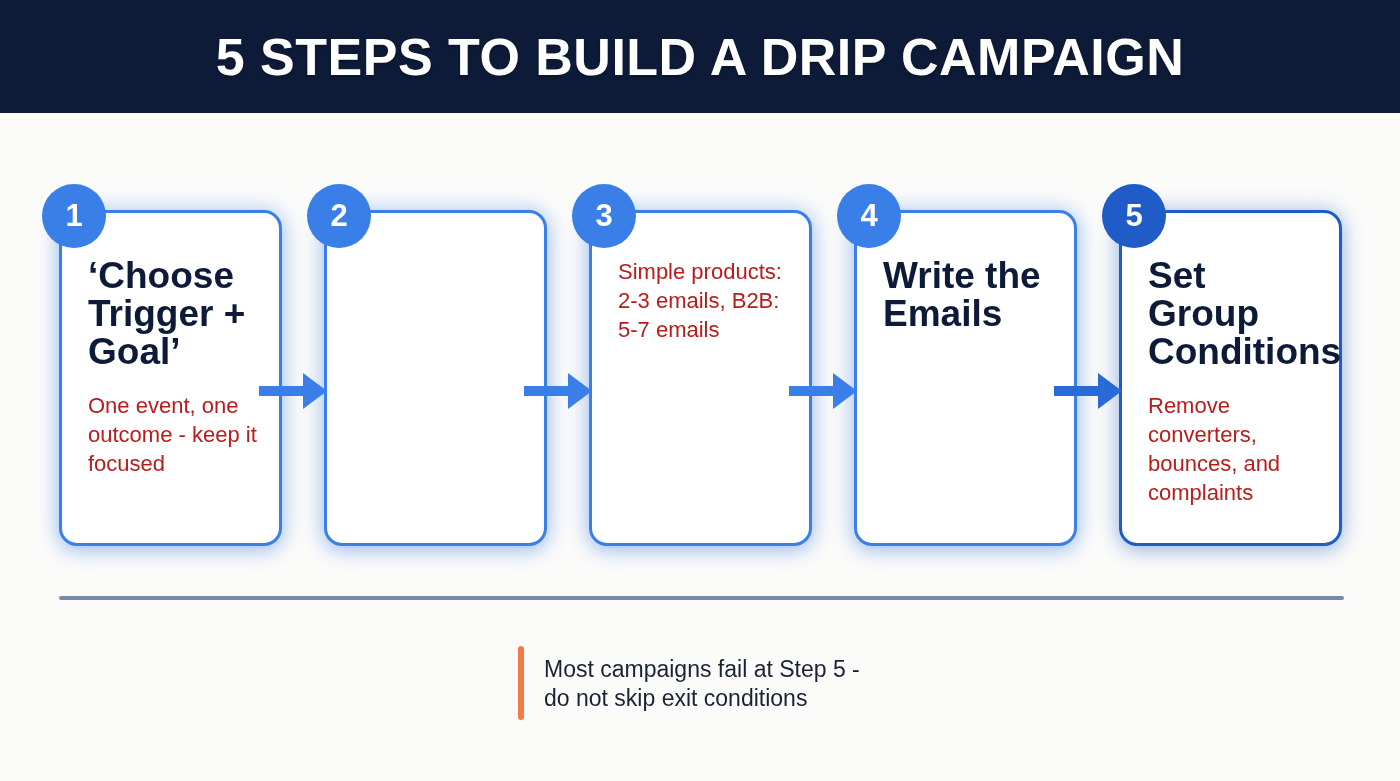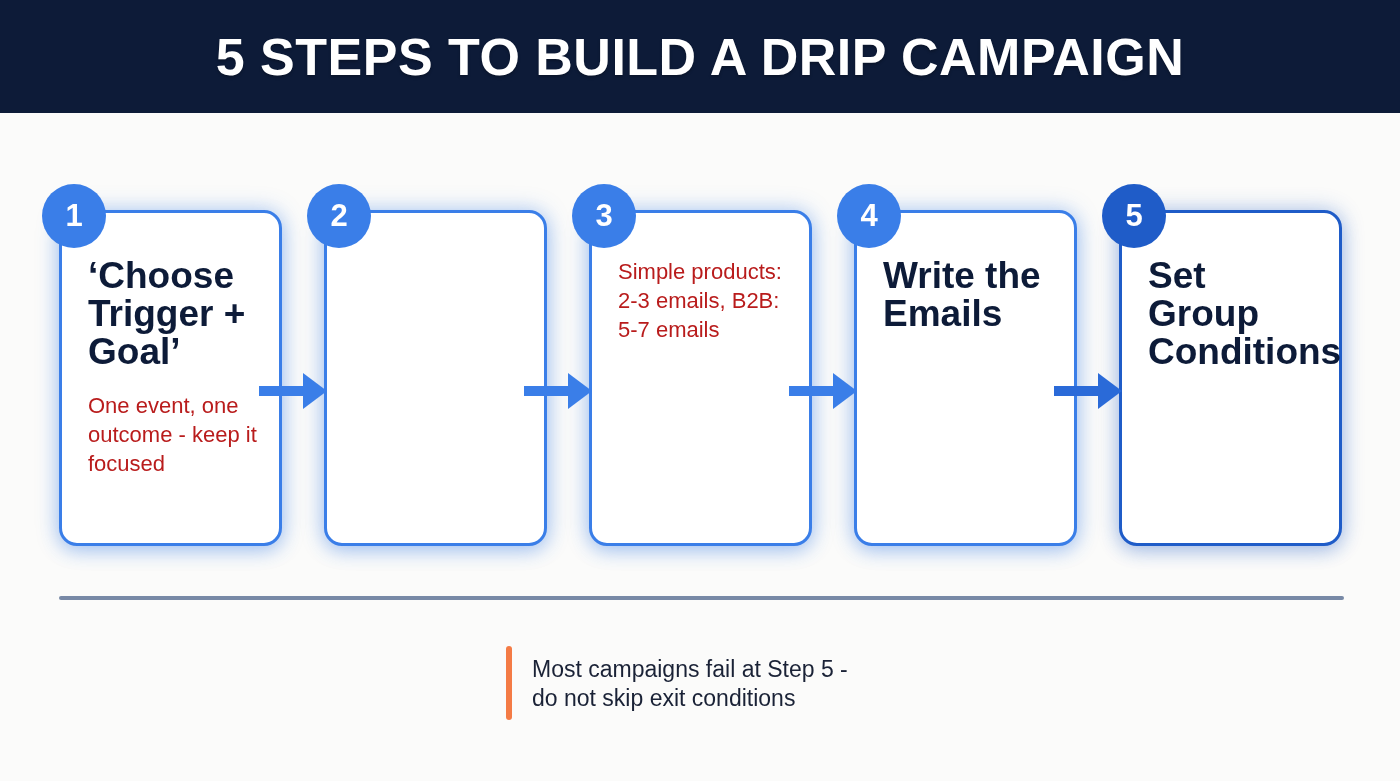--- a/index.html
+++ b/index.html
@@ -43,21 +43,21 @@
       color: #b91c1c; font-size: 22px; line-height: 29px; font-weight: 400;
     }
     .arrow {
       position: absolute; top: 373px; width: 68px; height: 36px;
     }
     .divider {
       position: absolute; left: 59px; top: 596px; width: 1285px; height: 4px;
       background: #7889a6; border-radius: 2px;
     }
     .callout {
-      position: absolute; left: 506px; top: 646px;
+      position: absolute; left: 518px; top: 646px;
       display: flex; align-items: flex-start;
     }
     .callout-bar {
       width: 6px; height: 74px; background: #f47b45; border-radius: 3px;
       margin-right: 20px;
     }
     .callout-text {
       color: #1a2236; font-size: 23px; line-height: 29px; padding-top: 9px;
     }
   </style>
@@ -84,20 +84,21 @@
 </div>
 
 <div class="card" style="left:854px;">
   <div class="badge">4</div>
   <div class="card-title">Write the Emails</div>
 </div>
 
 <div class="card dark" style="left:1119px;">
   <div class="badge">5</div>
   <div class="card-title">Set Group Conditions</div>
+  <div class="card-desc">Remove converters, bounces, and complaints</div>
 </div>
 
 <svg class="arrow" style="left:259px;" viewBox="0 0 68 36">
   <rect x="0" y="13" width="46" height="10" fill="#3a7ee8"></rect>
   <polygon points="44,0 68,18 44,36" fill="#3a7ee8"></polygon>
 </svg>
 <svg class="arrow" style="left:524px;" viewBox="0 0 68 36">
   <rect x="0" y="13" width="46" height="10" fill="#3a7ee8"></rect>
   <polygon points="44,0 68,18 44,36" fill="#3a7ee8"></polygon>
 </svg>

